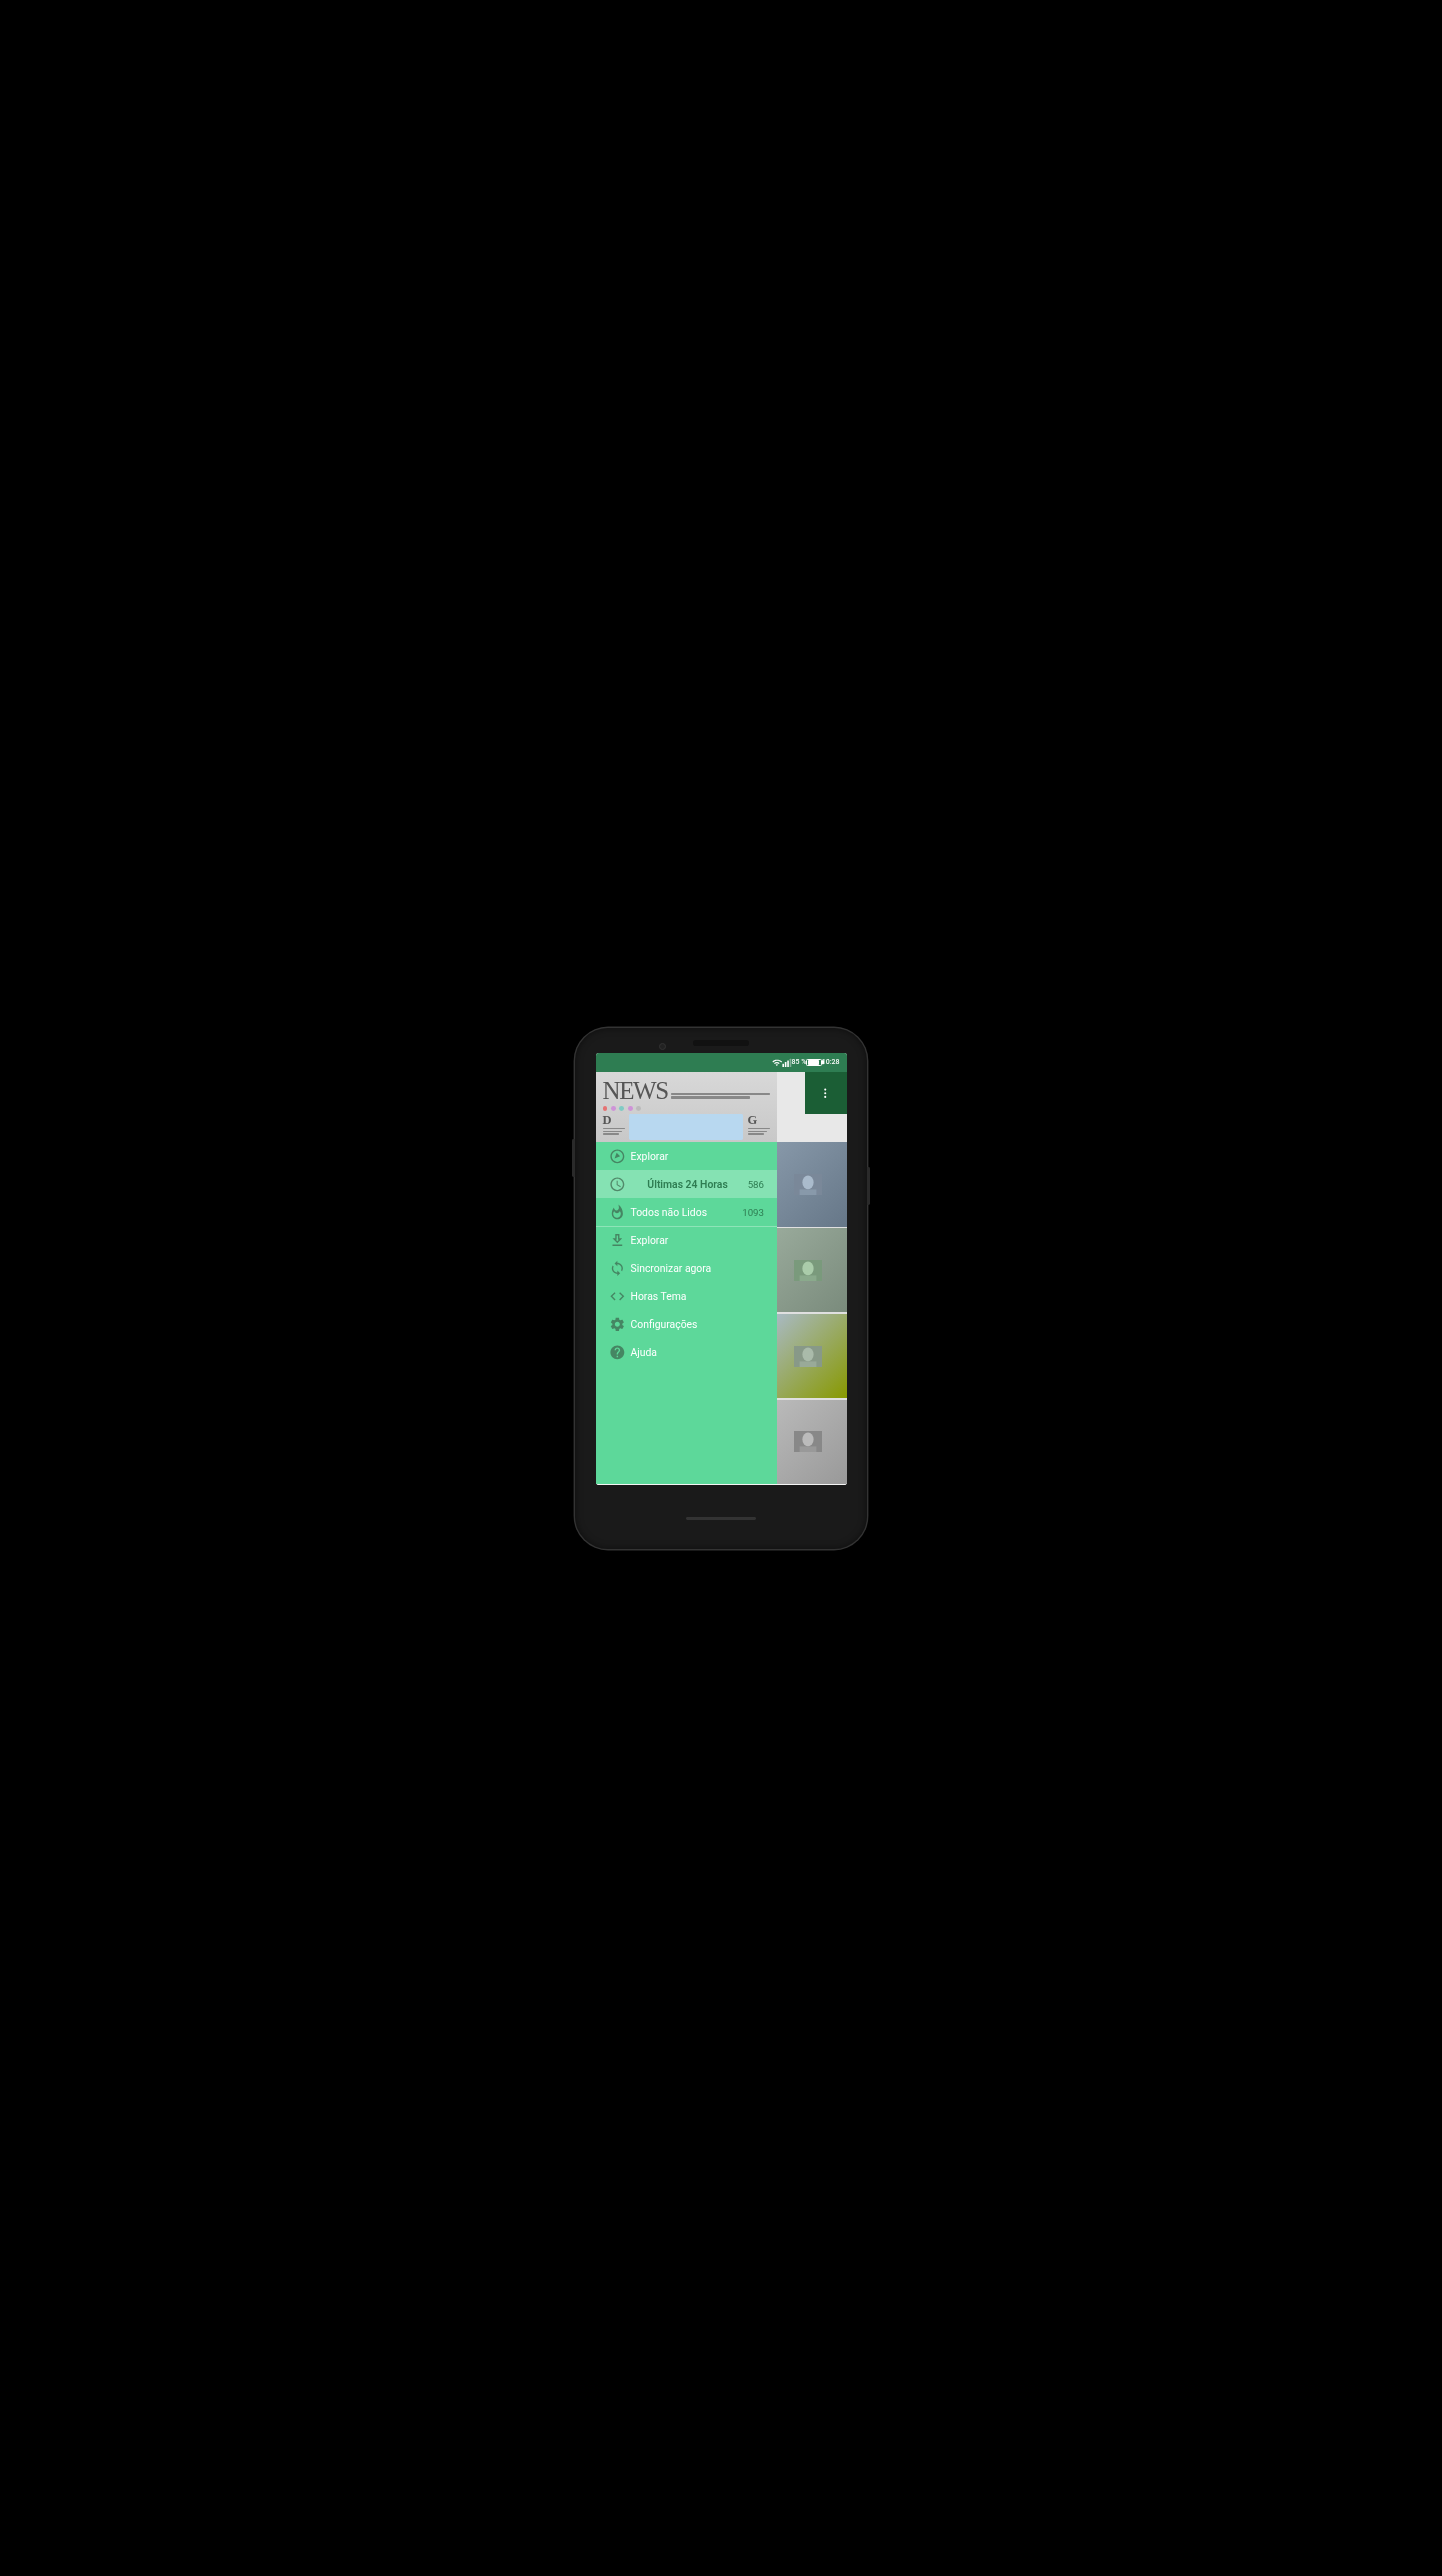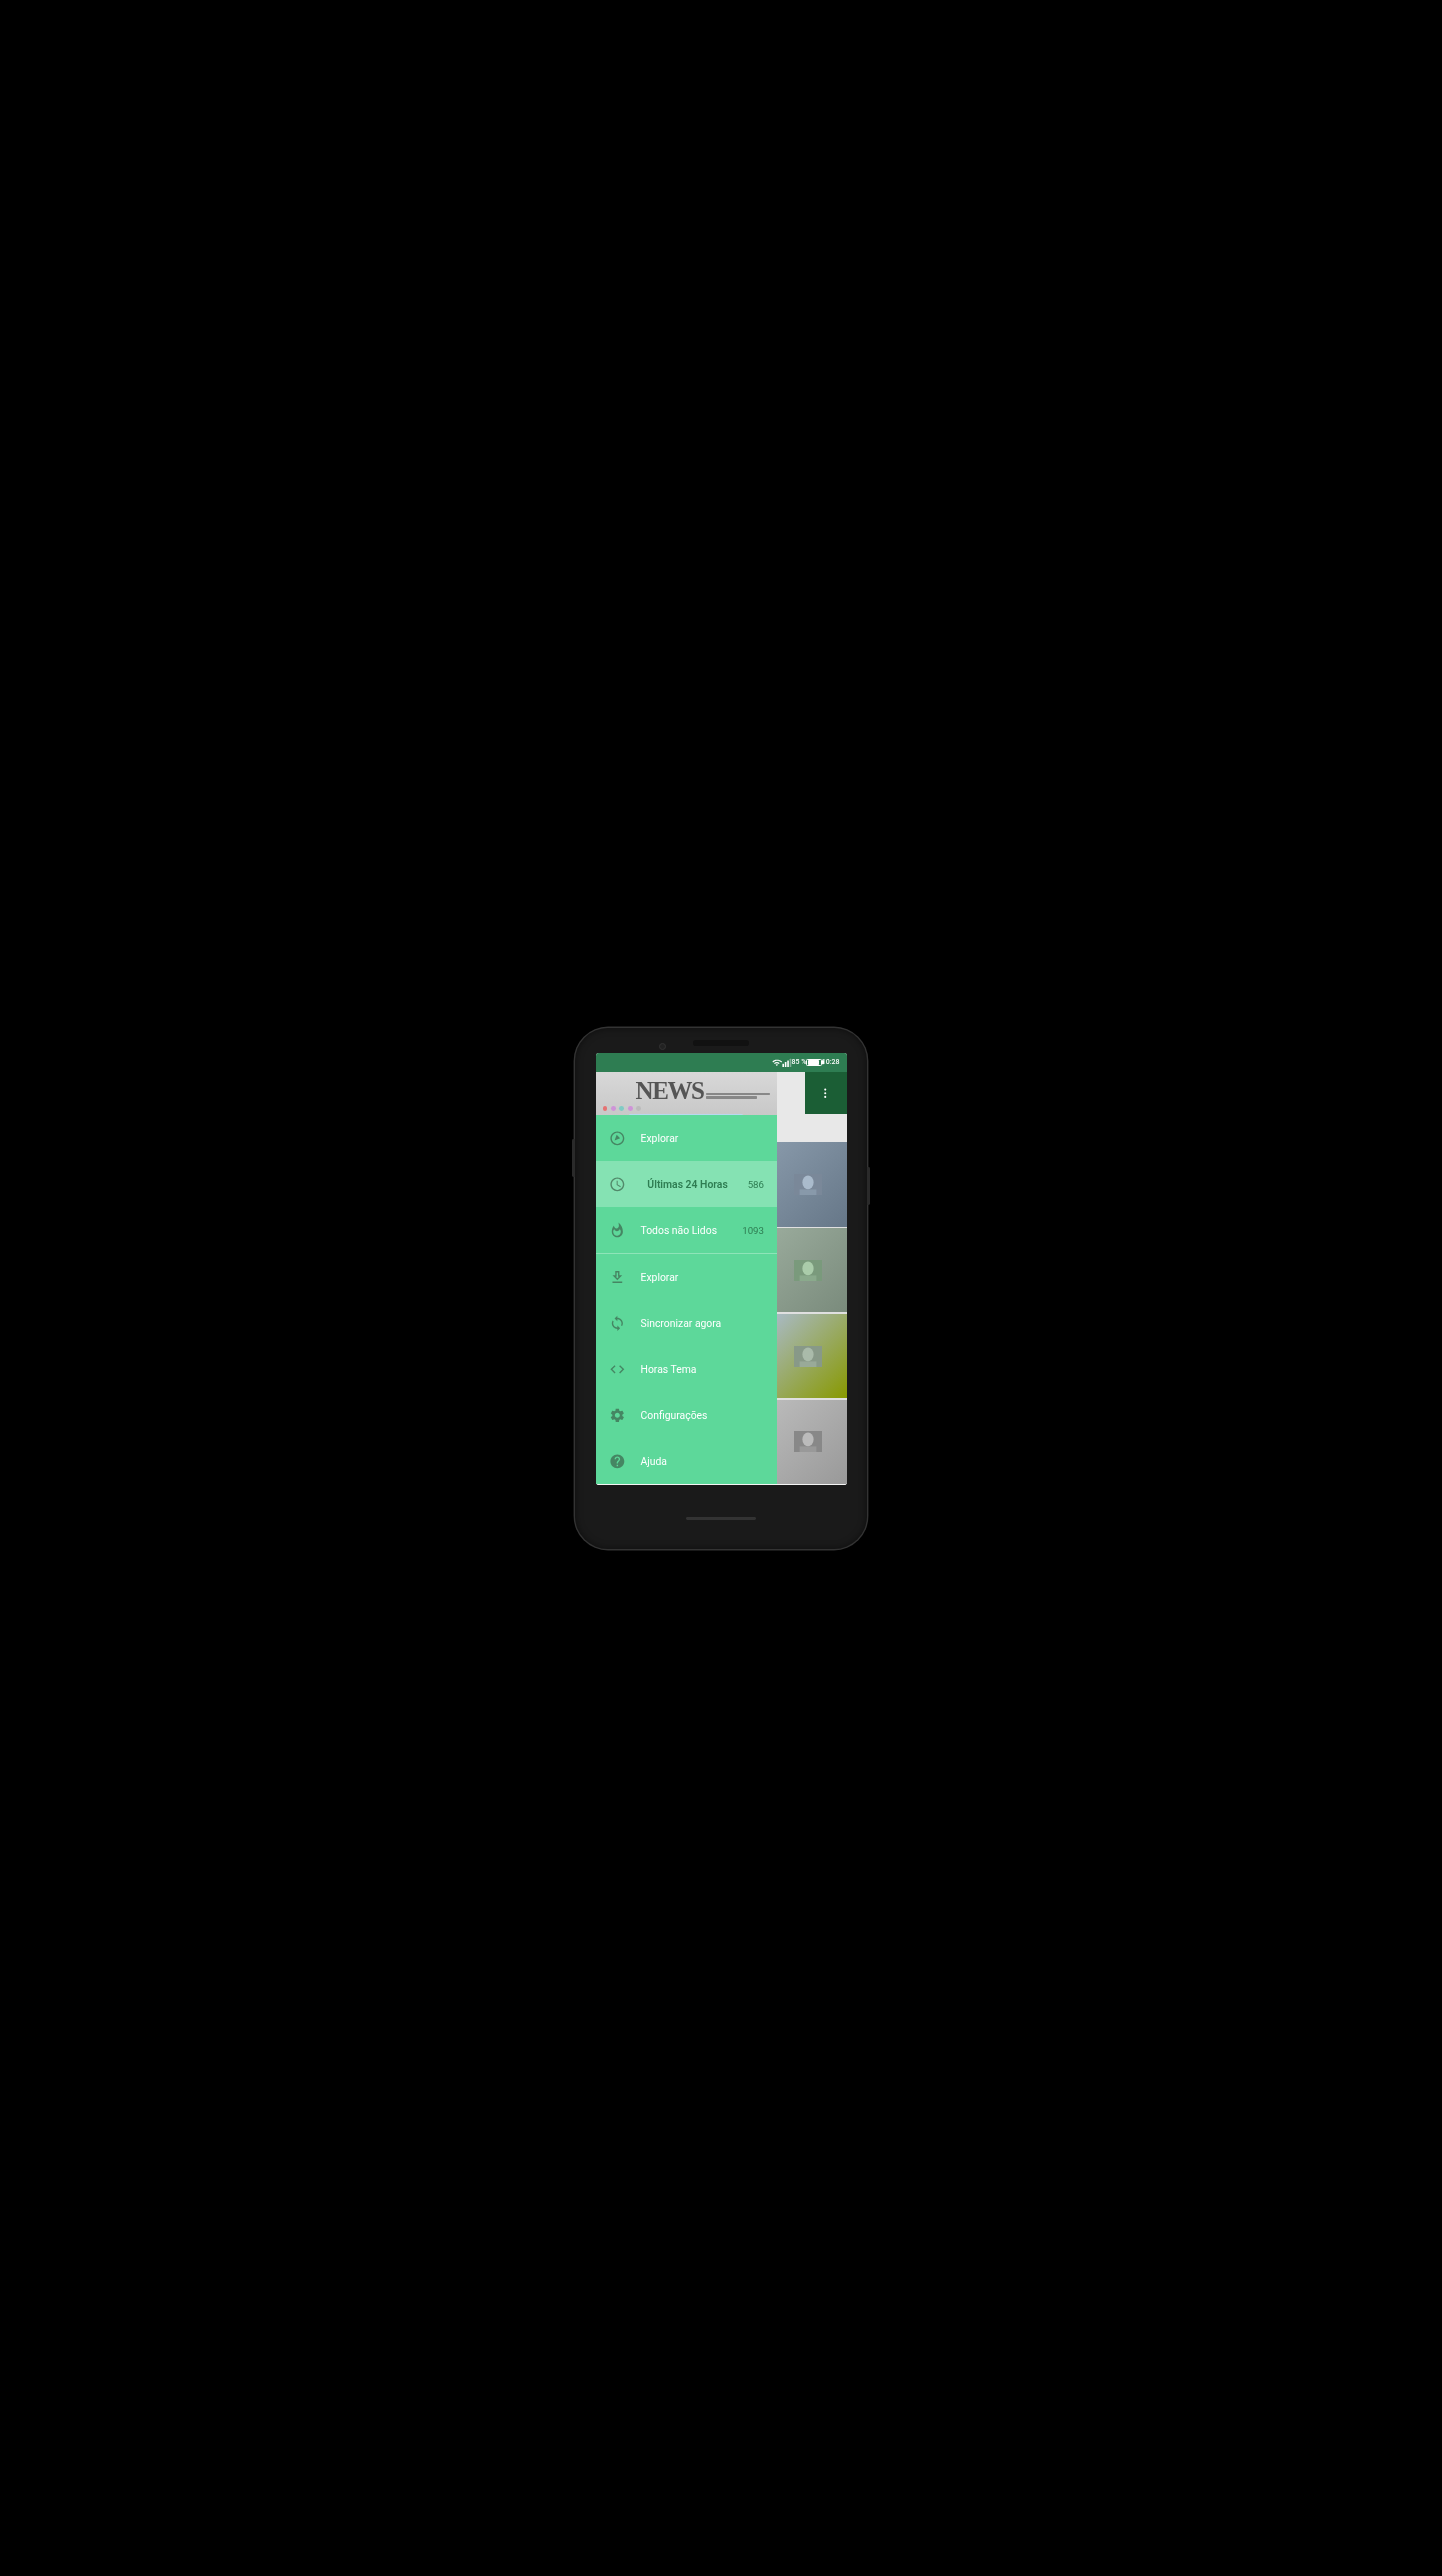--- a/index.html
+++ b/index.html
@@ -193,26 +193,25 @@
       background: linear-gradient(to bottom, #d8d8d8, #c8c8c8);
       display: flex;
       flex-direction: column;
       align-items: flex-start;
       justify-content: flex-start;
       padding: 5.6px 7px;
     }
 
     .news-title-big {
       font-size: 25px;
-      font-weight: 700;
+      font-weight: 400;
       color: #555;
       font-family: Georgia, serif;
       letter-spacing: -1.4px;
       line-height: 1;
-      margin-left: 33px;
     }
 
     .dots-row {
       display: flex;
       gap: 3.5px;
       margin-top: 3.5px;
     }
     .dot {
       width: 4.9px;
       height: 4.9px;
@@ -229,23 +228,23 @@
     .menu-list {
       flex: 1;
       display: flex;
       flex-direction: column;
     }
 
     .menu-item {
       display: flex;
       align-items: center;
       padding: 0 12.5px;
-      height: 46px;
+      height: 28px;
       cursor: pointer;
-      gap: 13px;
+      gap: 3px;
       border-bottom: none;
     }
 
     .menu-item.active {
       background: rgba(255,255,255,0.25);
     }
 
     .menu-icon {
       width: 19.5px;
       height: 19.5px;

